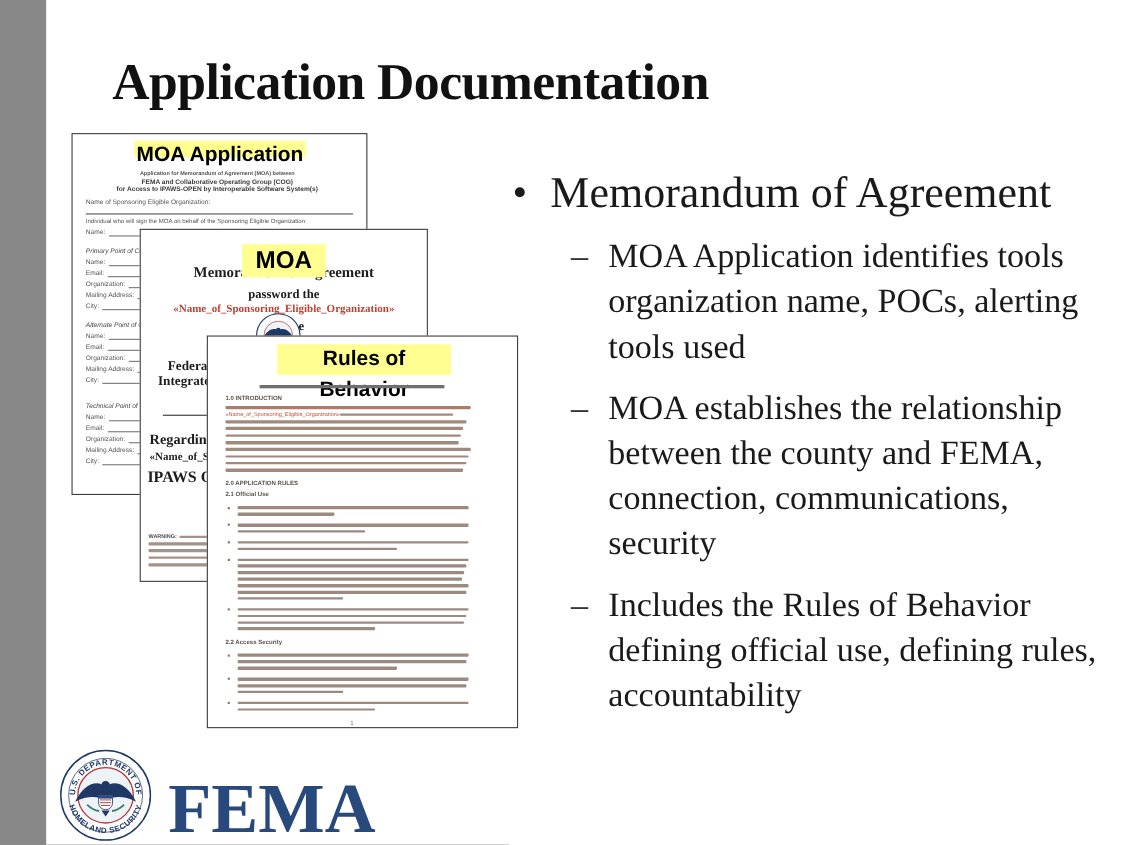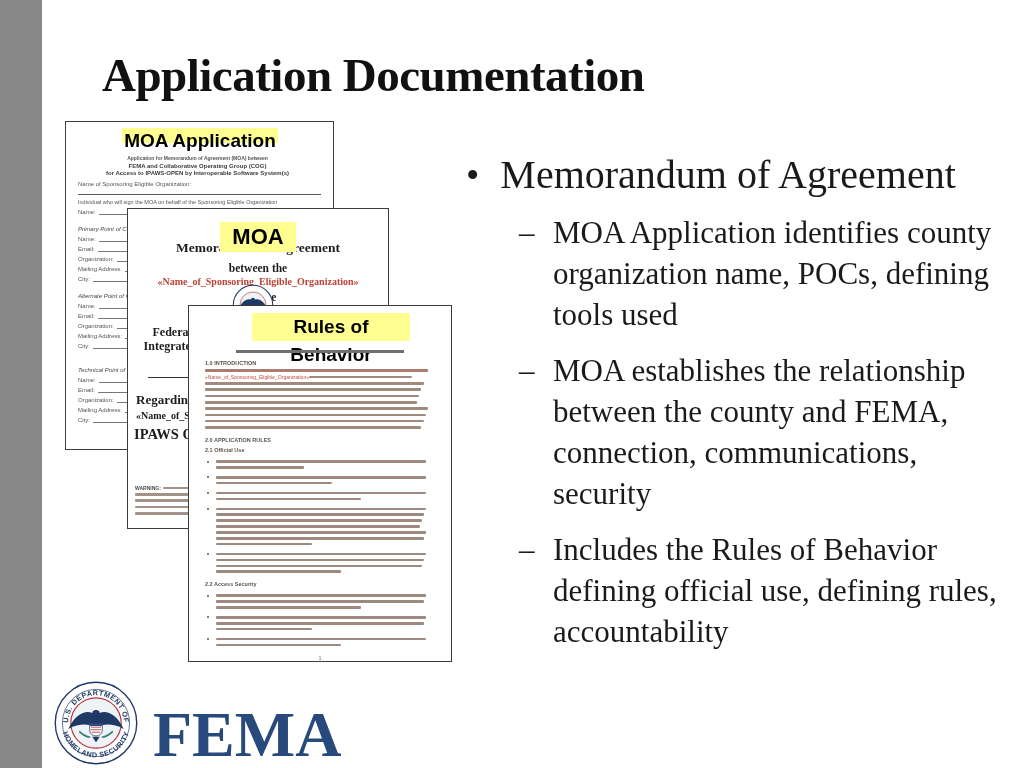--- a/index.html
+++ b/index.html
@@ -6,21 +6,21 @@
   #slide{position:relative;width:1024px;height:768px;background:#ffffff;overflow:hidden;
          font-family:"Liberation Serif","DejaVu Serif",serif;margin-left:42px;}
   
   .slide-title{position:absolute;left:60px;top:48px;font-size:47px;font-weight:bold;color:#111;
                letter-spacing:-0.5px;white-space:nowrap;}
   
   .doc{position:absolute;background:#fff;border:1.5px solid #3c3c3c;overflow:hidden;
        font-family:"Liberation Sans","DejaVu Sans",sans-serif;}
   #doc1{left:23px;top:121px;width:267px;height:327px;z-index:1;}
   #doc2{left:85px;top:208px;width:260px;height:319px;z-index:2;}
-  #doc3{left:146px;top:305px;width:262px;height:355px;z-index:3;}
+  #doc3{left:146px;top:305px;width:262px;height:355px;z-index:3;padding-left:19px;}
   .doc-label{position:absolute;background:#ffff91;color:#000;font-weight:bold;text-align:center;
              font-family:"Liberation Sans",sans-serif;}
   #doc1 .doc-label{left:56px;top:6px;width:156px;height:15px;font-size:19px;line-height:26px;}
   #doc2 .doc-label{left:92px;top:13px;width:76px;height:30px;font-size:22px;line-height:30px;z-index:5;}
   #doc3 .doc-label{left:63px;top:7px;width:158px;height:28px;font-size:19px;line-height:28px;}
   .caption{position:absolute;left:10px;top:33px;width:243px;text-align:center;font-size:6px;
            font-weight:bold;color:#3a3a3a;line-height:7.5px;}
   .caption .c1{font-size:5px;color:#555;}
   #doc1-body{position:absolute;left:12px;top:59px;width:243px;font-size:6px;color:#555;}
   .fldrow{height:10px;display:flex;align-items:flex-end;}
@@ -152,21 +152,21 @@
             <span>City:</span>
             <span class="ul" style="width: 78px;"></span>
           </div>
         </div>
     </div>
   </div>
 
   <div class="doc" id="doc2">
     <div class="d2c" style="top:31px;font-size:13.5px;">Memorandum of Agreement</div>
     <div class="doc-label">MOA</div>
-    <div class="d2c" style="top:53px;font-size:11.5px;">between the</div>
+    <div class="d2c" style="top:53px;font-size:11.5px;">password the</div>
     <div class="d2c d2red" style="top:67px;font-size:10px;">«Name_of_Sponsoring_Eligible_Organization»</div>
     <div class="d2c" style="top:82px;font-size:11.5px;">and the</div>
 
     <svg class="seal" id="seal-mini" viewBox="0 0 100 100">
       <circle cx="50" cy="50" r="47" fill="#ffffff" stroke="#1f3864" stroke-width="2.5"></circle>
       <circle cx="50" cy="50" r="31" fill="#eef3f8" stroke="#b5353a" stroke-width="1.5"></circle>
       <path d="M16,58 C26,36 42,32 50,40 C58,32 74,36 84,58 C70,50 58,52 50,54 C42,52 30,50 16,58 Z" fill="#1f3864"></path>
       <circle cx="50" cy="38" r="5" fill="#1f3864"></circle>
       <path d="M42,50 h16 v9 a8,7 0 0 1 -16,0 Z" fill="#ffffff" stroke="#1f3864" stroke-width="1"></path>
       <rect x="42" y="50" width="16" height="4" fill="#2c4a84"></rect>
@@ -334,21 +334,21 @@
       </div>
   </div>
 
   <div class="main-bullet">
     <span class="dot">•</span>
     <span class="txt">Memorandum of Agreement</span>
   </div>
   <div id="sub-items">
       <div class="sub-item" style="top: 212px;">
         <span class="dash">–</span>
-        <span class="txt">MOA Application identifies county organization name, POCs, defining tools used</span>
+        <span class="txt">MOA Application identifies tools organization name, POCs, alerting tools used</span>
       </div>
       <div class="sub-item" style="top: 350px;">
         <span class="dash">–</span>
         <span class="txt">MOA establishes the relationship between the county and FEMA, connection, communications, security</span>
       </div>
       <div class="sub-item" style="top: 529px;">
         <span class="dash">–</span>
         <span class="txt">Includes the Rules of Behavior defining official use, defining rules, accountability</span>
       </div>
     </div>

